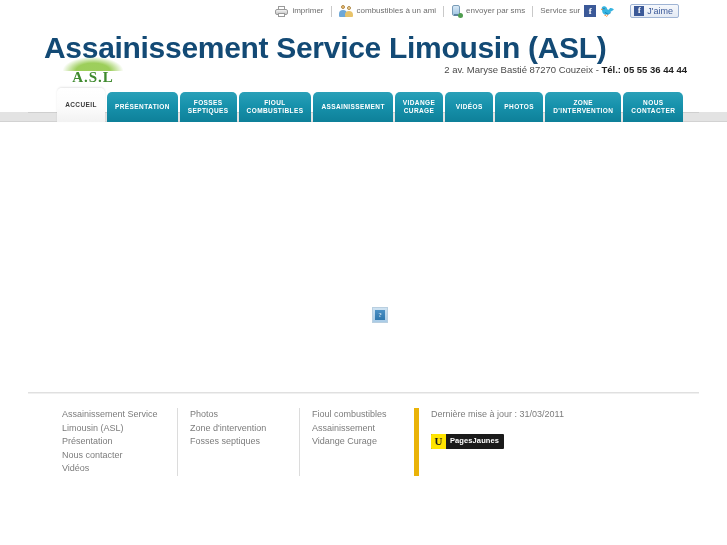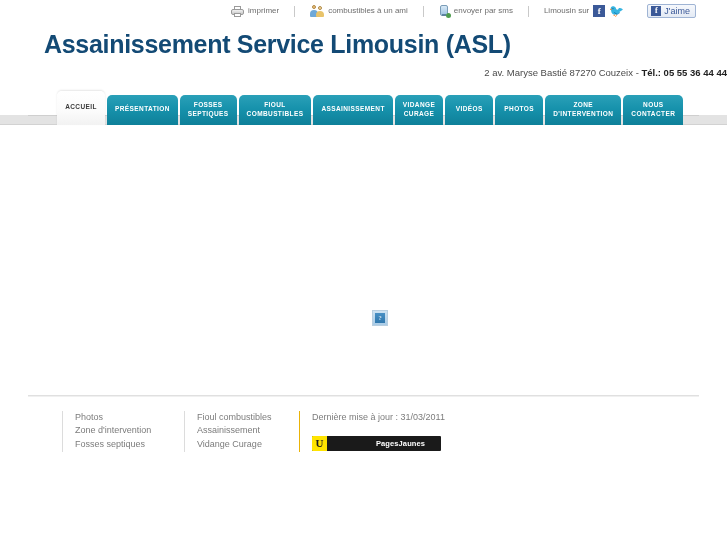--- a/index.html
+++ b/index.html
@@ -11,22 +11,22 @@
     font-family: "Liberation Sans", sans-serif;
     overflow: hidden;
   }
 
   
   .topbar {
     height: 22px;
     display: flex;
     justify-content: flex-end;
     align-items: center;
-    padding-right: 31px;
-    gap: 8px;
+    padding-right: 48px;
+    gap: 0;
     font-size: 8px;
     color: #6b6b6b;
   }
   .tb-item {
     display: flex;
     align-items: center;
     gap: 4px;
     padding: 0 7px;
     white-space: nowrap;
     line-height: 1;
@@ -84,31 +84,31 @@
     border: 1px solid #9fb4d4;
     background: linear-gradient(#f6f8fc,#e4eaf4);
     padding: 1px 5px 1px 3px;
     border-radius: 2px;
     font-size: 9px; color: #3b5998;
   }
   .fb-like .ico-fb { width: 10px; height: 10px; font-size: 8px; }
 
   
   .site-title {
-    font-size: 25px;
+    font-size: 30px;
     font-weight: bold;
     color: #134a75;
     letter-spacing: -0.3px;
     padding: 9px 0 0 44px;
     line-height: 1.1;
   }
 
   .contact-line {
     text-align: right;
-    margin-top: 8px;
+    padding-right: 40px;
     font-size: 9.5px;
     color: #4a4a4a;
   }
   .contact-line b { color: #222; }
 
   
   .nav-wrap { position: relative; height: 45px; margin-top: 2px; }
 
   .logo {
     position: absolute;
@@ -208,21 +208,21 @@
     padding: 14px 0 0 62px;
     font-size: 9px;
     color: #7c7c7c;
     line-height: 13.5px;
   }
   .fcol { padding-right: 14px; }
   .fcol a, .fcol span { color: #7c7c7c; text-decoration: none; display: block; white-space: nowrap; }
   .fcol.c1 { width: 115px; }
   .fcol.c2 { width: 122px; border-left: 1px solid #dcdcdc; padding-left: 12px; }
   .fcol.c3 { width: 115px; border-left: 1px solid #dcdcdc; padding-left: 12px; }
-  .fcol.c4 { border-left: 1px solid #eab308; padding-left: 12px; }
+  .fcol.c4 { border-left: 5px solid #eab308; padding-left: 12px; }
   .fcol.c4 .upd { color: #7c7c7c; white-space: nowrap; }
   .fcol.c4 .links { margin-top: 1px; white-space: nowrap; }
   .fcol.c4 .links a { display:inline; text-decoration: underline; color:#7c7c7c; }
   .fcol.c4 .links .dash { display:inline; }
 
   .pj {
     margin-top: 12px;
     display: inline-flex;
     align-items: stretch;
     height: 15px;
@@ -237,24 +237,23 @@
     font-size: 11px;
     font-weight: bold;
     display: flex; align-items: center; justify-content: center;
     font-family: "Liberation Serif", serif;
     line-height: 1;
   }
   .pj .pjtxt {
     color: #ffffff;
     font-size: 7.5px;
     font-weight: bold;
-    padding: 0 16px 0 4px;
+    padding: 0 5px 0 4px;
     display: flex; align-items: center;
     letter-spacing: .1px;
-    margin-left: 45px;
   }
 </style>
 </head>
 <body>
 
 <div class="topbar">
 
   <div class="tb-item">
     <span class="ico ico-print">
       <span class="top"></span>
@@ -283,21 +282,21 @@
       <span class="scr"></span>
         <span class="dot"></span>
         <span class="arw"></span>
     </span>
     <span class="tb-label">envoyer par sms</span>
   </div>
 
   <div class="tb-sep"></div>
 
   <div class="tb-item">
-    <span class="tb-label">Limousin sur</span>
+    <span class="tb-label">Service sur</span>
     <span class="ico ico-fb">f</span>
     <span class="ico ico-tw">🐦</span>
   </div>
 
   <div class="fb-like">
     <span class="ico-fb">f</span>
     <span>J'aime</span>
   </div>
 </div>
 
@@ -305,20 +304,24 @@
 
 <div class="contact-line">
   <span>2 av. Maryse Bastié 87270 Couzeix</span>
   <span>-</span>
   <b>Tél.: 05 55 36 44 44</b>
 </div>
 
 <div class="nav-wrap">
   <div class="nav-base"></div>
 
+  <div class="logo">
+    <span class="leaf"></span>
+    <span class="txt">A.S.L</span>
+  </div>
 
   <div class="tabs">
     <div class="tab active">ACCUEIL</div>
     <div class="tab">PRÉSENTATION</div>
     <div class="tab">FOSSES
 SEPTIQUES</div>
     <div class="tab">FIOUL
 COMBUSTIBLES</div>
     <div class="tab">ASSAINISSEMENT</div>
     <div class="tab">VIDANGE
@@ -335,20 +338,27 @@
 <div class="content">
   <div class="broken-img">
     <span class="inner">?</span>
   </div>
 </div>
 
 <div class="footer-rule"></div>
 
 <div class="footer">
 
+  <div class="fcol c1">
+    <a>Assainissement Service</a>
+    <a>Limousin (ASL)</a>
+    <a>Présentation</a>
+    <a>Nous contacter</a>
+    <a>Vidéos</a>
+  </div>
 
   <div class="fcol c2">
     <a>Photos</a>
     <a>Zone d'intervention</a>
     <a>Fosses septiques</a>
   </div>
 
   <div class="fcol c3">
     <a>Fioul combustibles</a>
     <a>Assainissement</a>

